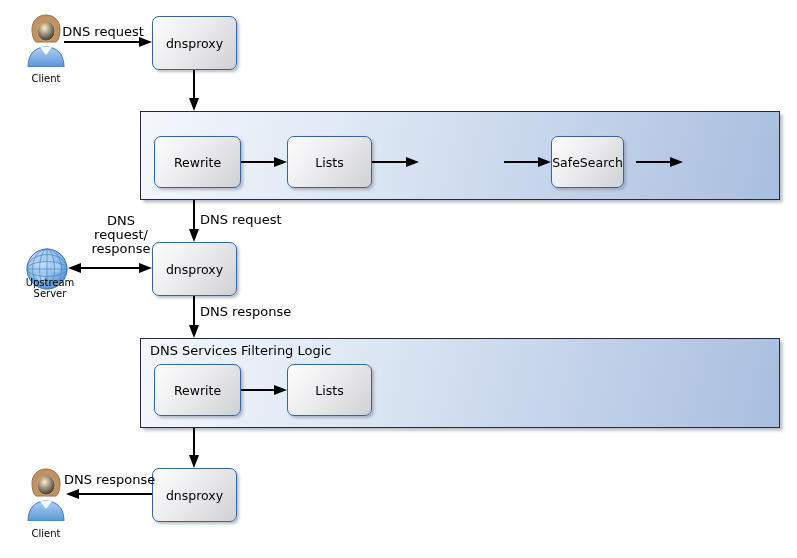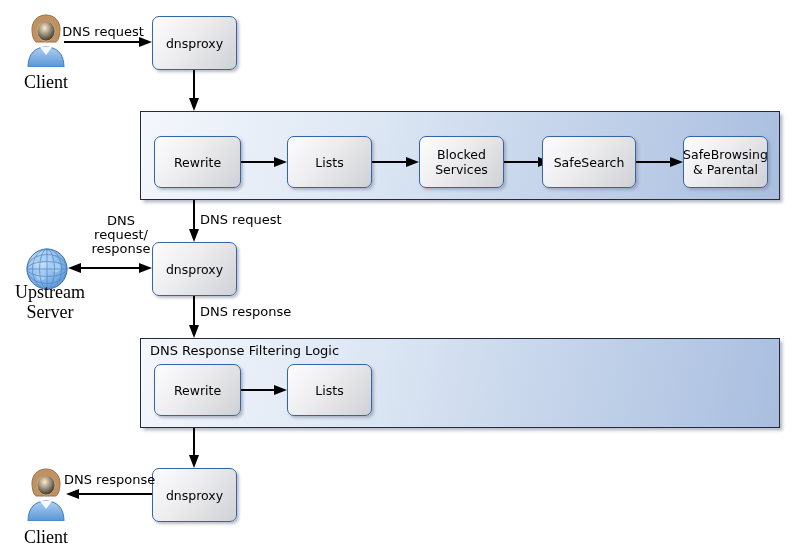--- a/index.html
+++ b/index.html
@@ -28,21 +28,21 @@
   
   .hl{position:absolute;height:1.5px;background:#000;}
   .vl{position:absolute;width:1.5px;background:#000;}
   .ah{position:absolute;width:0;height:0;}
   .ah.right{border-top:5px solid transparent;border-bottom:5px solid transparent;border-left:13px solid #000;}
   .ah.left{border-top:5px solid transparent;border-bottom:5px solid transparent;border-right:13px solid #000;}
   .ah.down{border-left:5px solid transparent;border-right:5px solid transparent;border-top:13px solid #000;}
   
   .lbl{position:absolute;font-size:13px;white-space:nowrap;}
   .lbl.center{text-align:center;white-space:normal;}
-  .actor-label{position:absolute;font-size:18px;text-align:center;line-height:1.1;font-family:Liberation Serif, serif;}
+  .actor-label{position:absolute;font-size:10px;text-align:center;line-height:1.1;}
   .icon{position:absolute;}
 </style>
 </head>
 <body>
 
 <div class="canvas">
 
   <svg class="icon" style="left:24px;top:13px" width="44" height="54" viewBox="0 0 44 54">
     <defs>
       <linearGradient id="shirt" x1="0" y1="0" x2="0" y2="1">
@@ -81,35 +81,29 @@
     </div>
     <div class="hl" style="left:100px;top:49.3px;width:33px"></div>
     <div class="ah right" style="left:133px;top:45px"></div>
 
     <div class="node inner" style="left:146px;width:85px">
       <span>Lists</span>
     </div>
     <div class="hl" style="left:231px;top:49.3px;width:34px"></div>
     <div class="ah right" style="left:265px;top:45px"></div>
 
-    <div class="node inner" style="left:278px;width:85px">
-      <span>Blocked Services</span>
-    </div>
     <div class="hl" style="left:363px;top:49.3px;width:34px"></div>
     <div class="ah right" style="left:397px;top:45px"></div>
 
-    <div class="node inner" style="left:401px;width:94px">
+    <div class="node inner" style="left:410px;width:73px">
       <span>SafeSearch</span>
     </div>
     <div class="hl" style="left:495px;top:49.3px;width:34px"></div>
     <div class="ah right" style="left:529px;top:45px"></div>
 
-    <div class="node inner" style="left:542px;width:85px">
-      <span>SafeBrowsing &amp; Parental</span>
-    </div>
   </div>
 
   <div class="vl" style="left:193px;top:200px;height:29px"></div>
   <div class="ah down" style="left:189px;top:229px"></div>
   <div class="lbl" style="left:200px;top:212px">DNS request</div>
 
   <div class="node" style="left:152px;top:242px">
     <span>dnsproxy</span>
   </div>
 
@@ -127,33 +121,33 @@
     <path d="M12.5 26 C16.5 25 21 27.5 20.5 30.5 C19.5 33.5 15.5 34.5 12.8 32.5 C10.8 30.5 11 27.5 12.5 26 Z" fill="#a9cfef" opacity="0.95"></path>
     <g stroke="#4a86c8" fill="none" stroke-width="0.9" opacity="0.8">
       <ellipse cx="22" cy="22" rx="20" ry="7.5"></ellipse>
       <ellipse cx="22" cy="22" rx="20" ry="14.5"></ellipse>
       <ellipse cx="22" cy="22" rx="7.5" ry="20"></ellipse>
       <ellipse cx="22" cy="22" rx="14.5" ry="20"></ellipse>
       <line x1="2" y1="22" x2="42" y2="22"></line>
       <line x1="22" y1="2" x2="22" y2="42"></line>
     </g>
   </svg>
-  <div class="actor-label" style="left:9px;top:283px;width:82px">Upstream Server</div>
+  <div class="actor-label" style="left:9px;top:277px;width:82px">Upstream Server</div>
 
   <div class="lbl center" style="left:89px;top:214px;width:64px;line-height:14px">DNS request/ response</div>
   <div class="ah left" style="left:68px;top:263px"></div>
   <div class="hl" style="left:81px;top:267.3px;width:58px"></div>
   <div class="ah right" style="left:139px;top:263px"></div>
 
   <div class="vl" style="left:193px;top:296px;height:29px"></div>
   <div class="ah down" style="left:189px;top:325px"></div>
   <div class="lbl" style="left:200px;top:304px">DNS response</div>
 
   <div class="group" style="top:338px;height:90px">
-    <div class="group-title">DNS Response Filtering Logic</div>
+    <div class="group-title">DNS Services Filtering Logic</div>
 
     <div class="node" style="left:13px;top:25px;width:87px;height:52px">
       <span>Rewrite</span>
     </div>
     <div class="hl" style="left:100px;top:50.3px;width:33px"></div>
     <div class="ah right" style="left:133px;top:46px"></div>
     <div class="node" style="left:146px;top:25px;width:85px;height:52px">
       <span>Lists</span>
     </div>
   </div>

